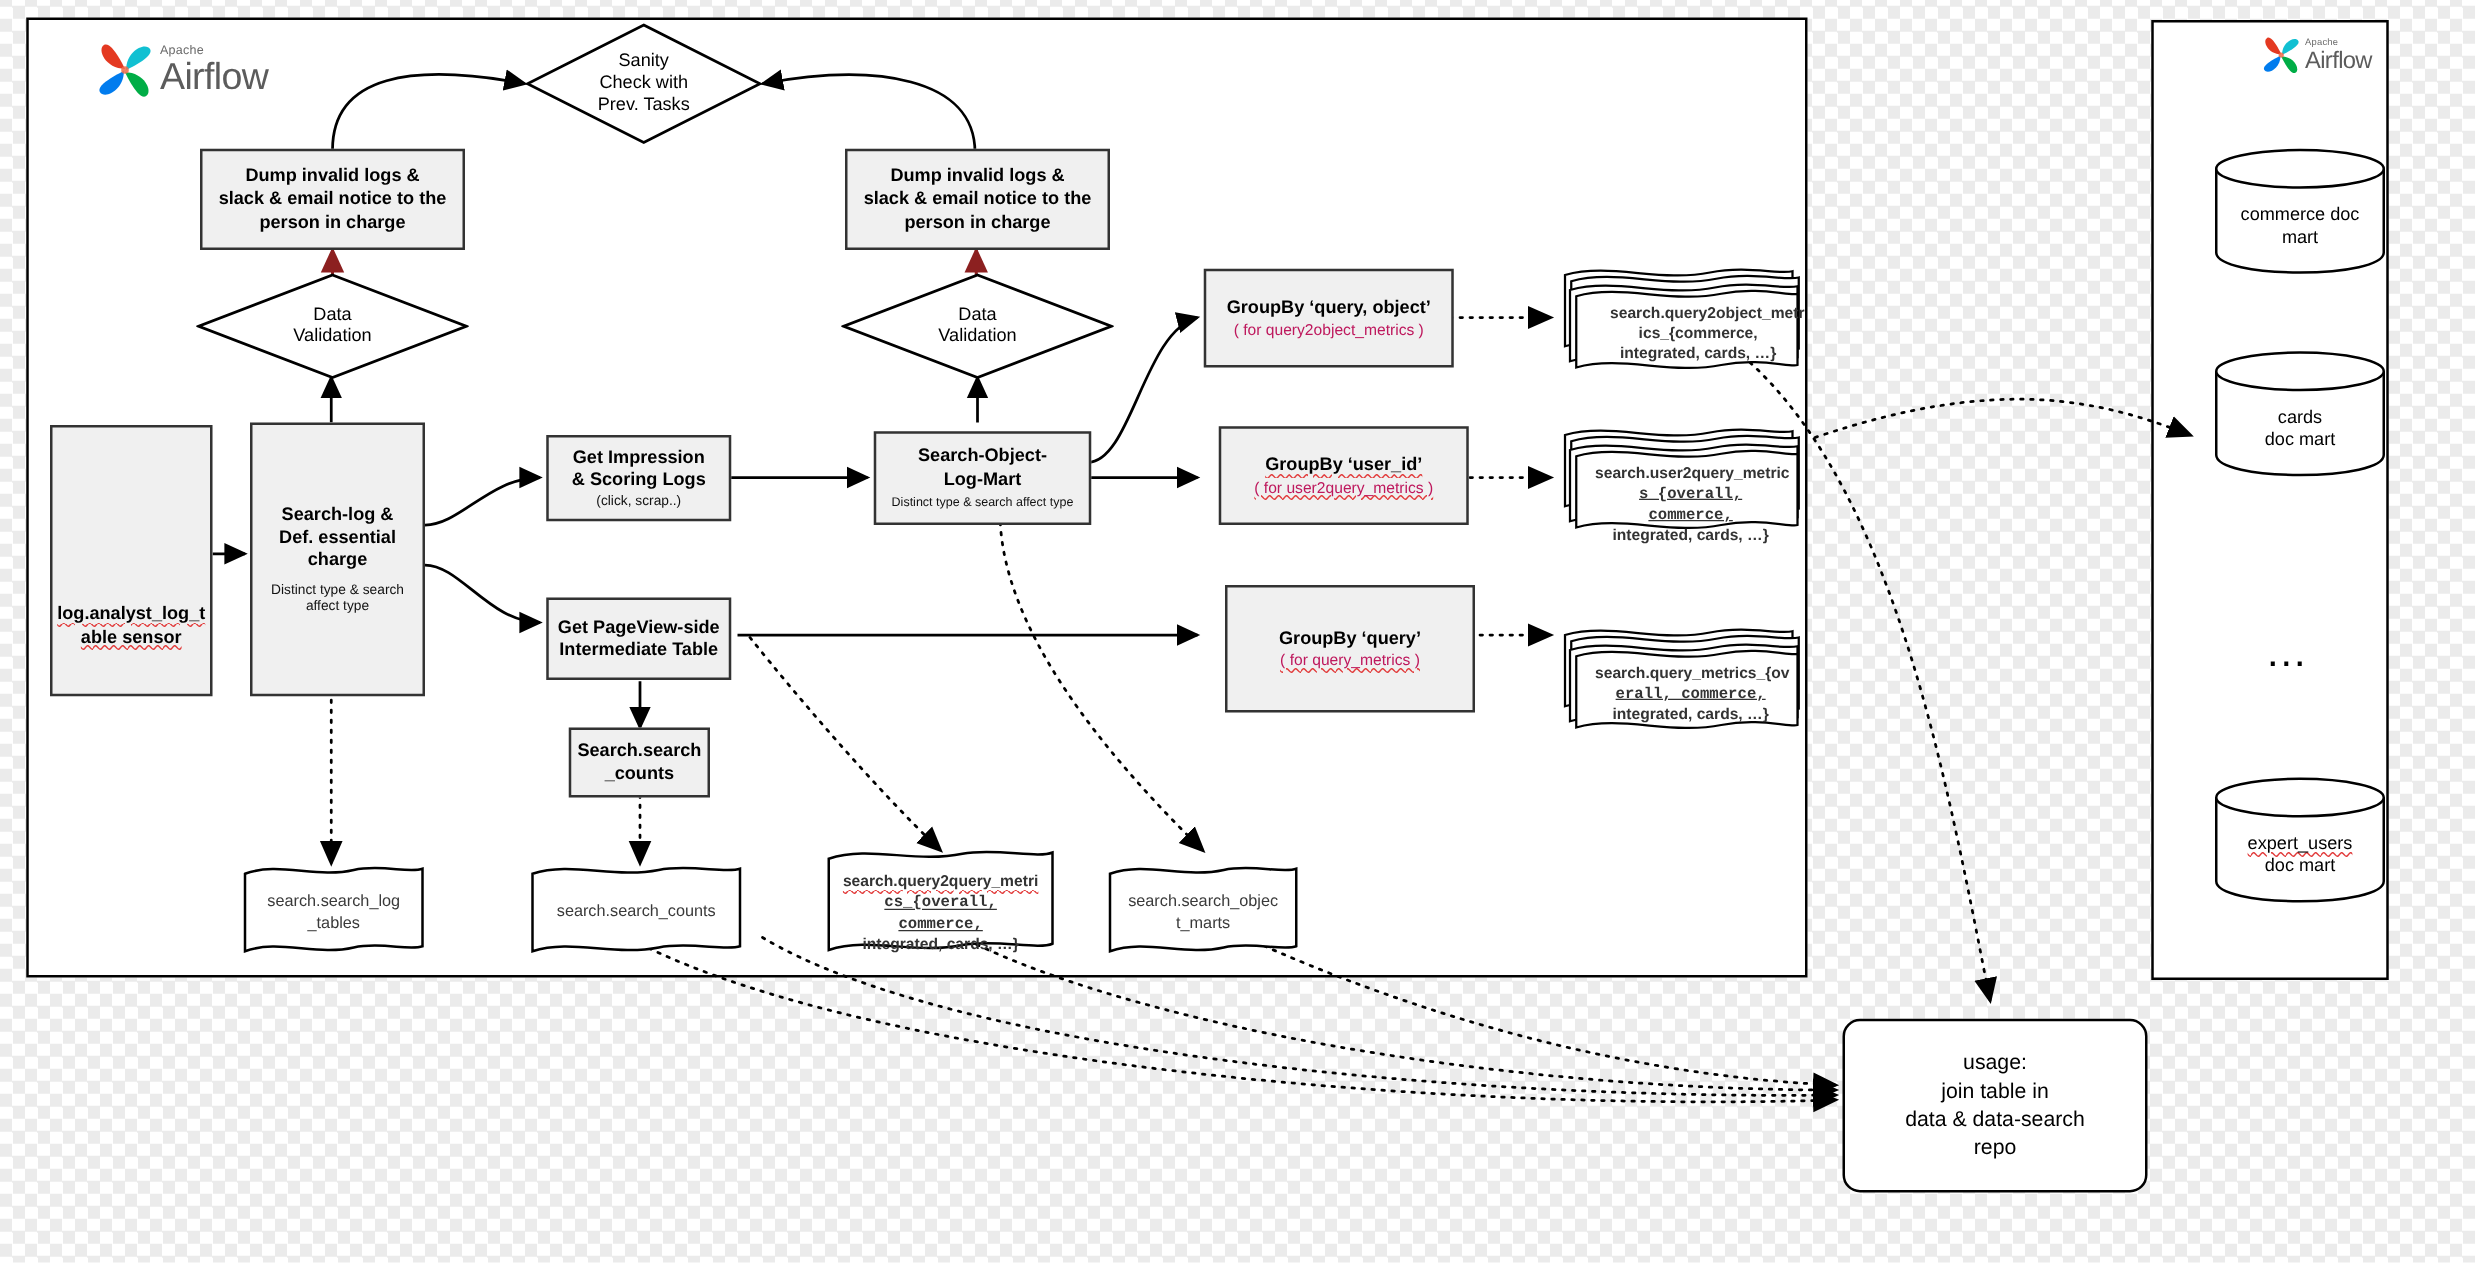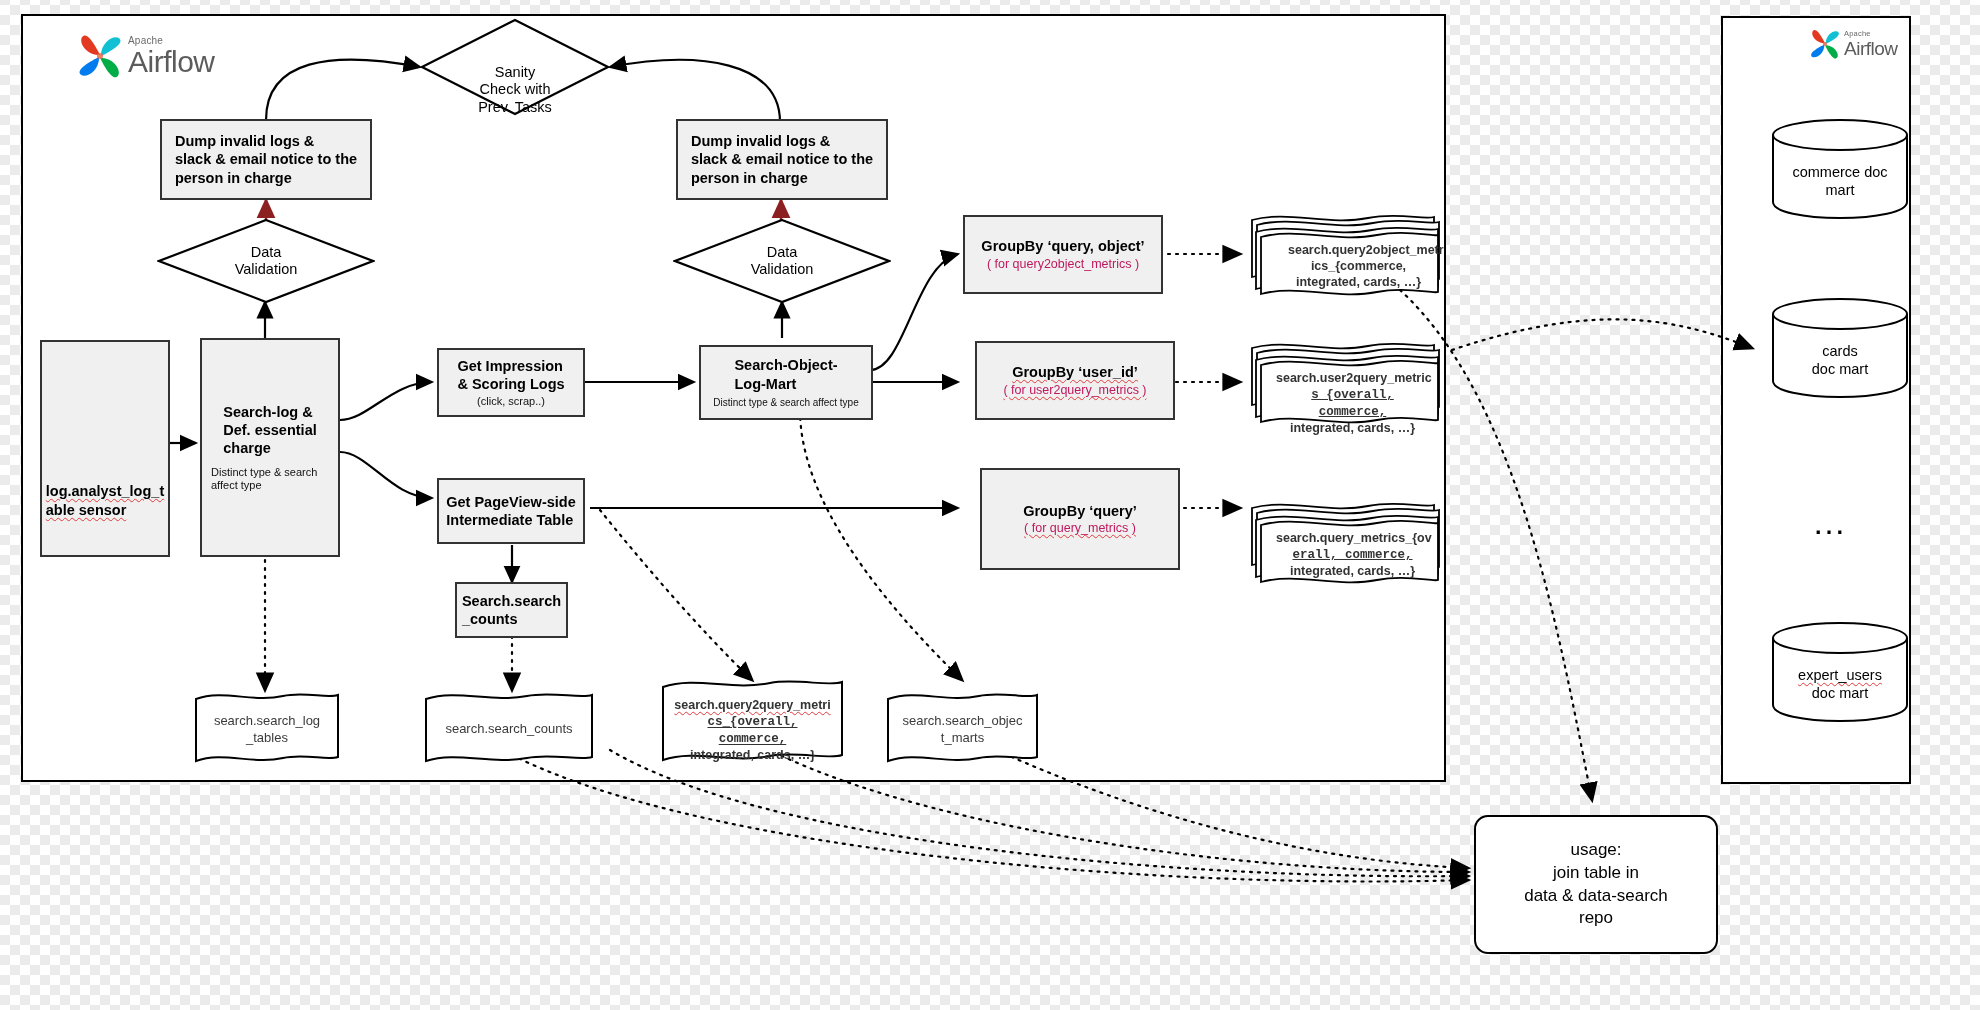--- a/index.html
+++ b/index.html
@@ -18,21 +18,21 @@
   #main-panel{left:21px;top:14px;width:1425px;height:768px;}
   #marts-panel{left:1721px;top:16px;width:190px;height:768px;}
 
   svg.edges{position:absolute;left:0;top:0;width:1980px;height:1010px;pointer-events:none;}
 
   .node{position:absolute;box-sizing:border-box;}
 
   .proc{
     background:#f0f0f0;border:2.5px solid #333;
     display:flex;flex-direction:column;align-items:center;justify-content:center;
-    color:#000;
+    text-align:center;color:#000;
   }
   .proc .ttl{font-weight:bold;font-size:14.5px;line-height:1.25;}
   .proc .sub{font-weight:normal;font-size:11px;line-height:1.2;margin-top:9px;color:#111;}
   .proc .sub2{font-weight:normal;font-size:12.5px;line-height:1.2;margin-top:1px;color:#be185d;}
 
   .diamond-wrap{position:absolute;display:flex;align-items:center;justify-content:center;}
   .diamond-wrap svg{position:absolute;left:0;top:0;}
   .diamond-wrap .dlabel{
     position:relative;font-size:14.5px;line-height:1.2;text-align:center;color:#000;
   }
@@ -147,21 +147,21 @@
     <path d="M31 33 C31 33 5 45 9 52 C13 59 31 51 31 33 Z" fill="#017cee"></path>
     <path d="M32 34 C32 34 44 60 51 56 C58 52 50 34 32 34 Z" fill="#00ad46"></path>
     <circle cx="32" cy="32" r="3.5" fill="#f06a4a" opacity="0.85"></circle>
   </svg>
   <span class="wordmark">
     <span class="apache">Apache</span>
     <span class="airflow">Airflow</span>
   </span>
 </div>
 
-<div class="diamond-wrap" style="left:420px;top:18px;width:190px;height:98px;align-items:flex-end;">
+<div class="diamond-wrap" style="left:420px;top:18px;width:190px;height:98px;">
   <svg width="190" height="98">
     <polygon points="95,2 188,49 95,96 2,49" fill="#fff" stroke="#000" stroke-width="2.2"></polygon>
   </svg>
   <span class="dlabel">
     <span>Sanity</span><br>
     <span>Check with</span><br>
     <span>Prev. Tasks</span>
   </span>
 </div>
 
@@ -380,21 +380,21 @@
   <svg width="140" height="103" viewBox="0 0 140 103">
     <path d="M3,18 L3,85 C3,95 34,101 70,101 C106,101 137,95 137,85 L137,18" fill="#fff" stroke="#000" stroke-width="2"></path>
     <ellipse cx="70" cy="18" rx="67" ry="15" fill="#fff" stroke="#000" stroke-width="2"></ellipse>
   </svg>
   <div class="ctext" style="top:46px;">
     <span>commerce doc</span><br>
     <span>mart</span>
   </div>
 </div>
 
-<div class="cyl" style="left:1770px;top:296px;width:140px;height:103px;">
+<div class="cyl" style="left:1770px;top:279px;width:140px;height:103px;">
   <svg width="140" height="103" viewBox="0 0 140 103">
     <path d="M3,18 L3,85 C3,95 34,101 70,101 C106,101 137,95 137,85 L137,18" fill="#fff" stroke="#000" stroke-width="2"></path>
     <ellipse cx="70" cy="18" rx="67" ry="15" fill="#fff" stroke="#000" stroke-width="2"></ellipse>
   </svg>
   <div class="ctext" style="top:46px;">
     <span>cards</span><br>
     <span>doc mart</span>
   </div>
 </div>
 

